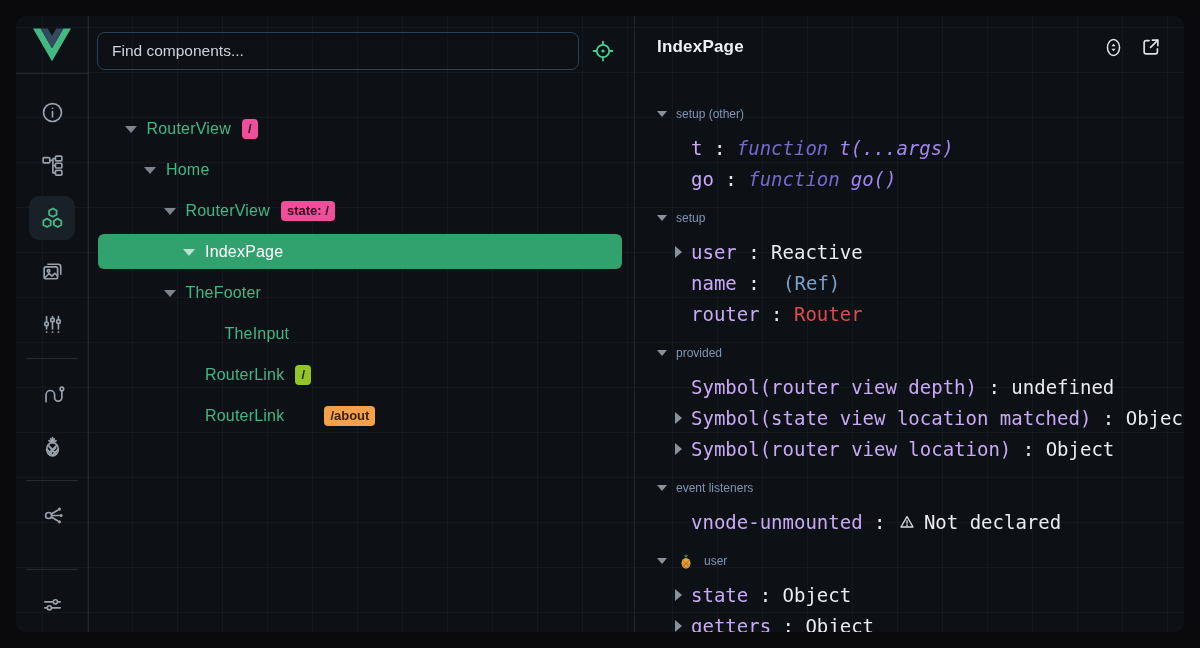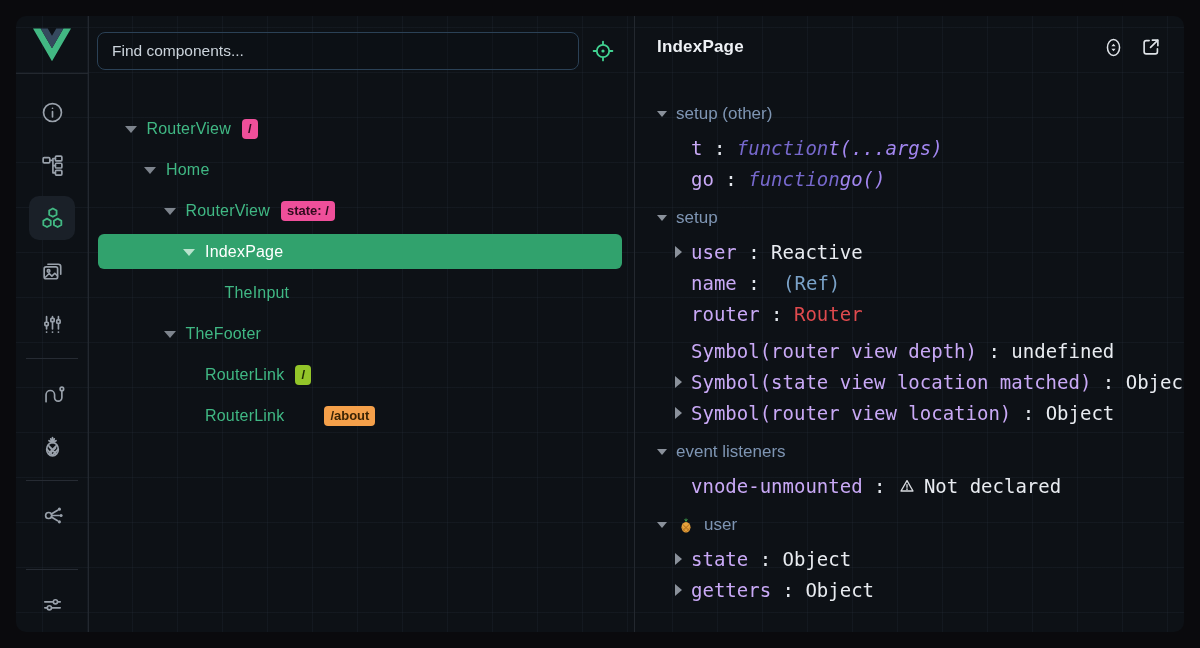--- a/index.html
+++ b/index.html
@@ -50,30 +50,30 @@
   .insp-title{color:#eef1f5;font-size:17px;font-weight:600;letter-spacing:.2px;}
   .hdr-btns{margin-left:auto;display:flex;align-items:center;gap:15px;}
   .hdr-btn{background:transparent;border:none;cursor:pointer;padding:0;display:flex;align-items:center;}
   .insp-body{flex:1;overflow:hidden;padding:18px 0 0 22px;white-space:nowrap;}
   .isec{margin-top:6px;}
   .isec:first-child{margin-top:0;}
   .isec-h{height:36px;display:flex;align-items:center;gap:9px;cursor:pointer;}
   .isec-h .scaret{width:10px;height:8px;position:relative;flex:0 0 10px;}
   .isec-h .scaret:before{content:"";position:absolute;left:0;top:1px;border-left:5.5px solid transparent;
     border-right:5.5px solid transparent;border-top:6.5px solid #8a919b;}
-  .isec-label{color:#7e95b3;font-size:17px;}
+  .isec-label{color:#7e95b3;font-size:12px;}
   .irow{height:31px;display:flex;align-items:center;padding-left:16px;cursor:pointer;
     font-family:"DejaVu Sans Mono",monospace;font-size:19px;}
   .rcaret{width:12px;flex:0 0 12px;margin-right:6px;position:relative;height:12px;}
   .rcaret.right:before{content:"";position:absolute;left:2px;top:0;border-top:6px solid transparent;
     border-bottom:6px solid transparent;border-left:7px solid #8a919b;}
   .ikey{color:#c9a9f6;}
   .isep{color:#e4e8ee;white-space:pre;}
   .vp{color:#e9ecf1;text-align:right;}
-  .vp + .vp{}
+  .vp + .vp{margin-left:11px;}
   .vp.keyword{color:#7668cc;font-style:italic;}
   .vp.signature{color:#a286ef;font-style:italic;}
   .vp.ref{color:#7aa2c8;margin-left:12px;}
   .vp.error{color:#df4a4e;}
   .warn-ic{margin:0 9px 0 2px;display:inline-flex;align-items:center;}
   .pine{display:inline-flex;width:19px;height:19px;align-items:center;justify-content:center;}
 </style>
 </head>
 <body>
 
@@ -213,27 +213,27 @@
         </div>
         <div class="tree-row" style="padding-left: 65.5px;">
           <span class="tcaret down"></span>
           <span class="tlabel">RouterView</span>
           <span class="badge badge-pink">state: /</span>
         </div>
         <div class="tree-row sel" style="padding-left: 85px;">
           <span class="tcaret down"></span>
           <span class="tlabel">IndexPage</span>
         </div>
+        <div class="tree-row" style="padding-left: 65.5px;">
+          <span class="tcaret down"></span>
+          <span class="tlabel">TheFooter</span>
+        </div>
         <div class="tree-row" style="padding-left: 104.5px;">
           <span class="tcaret"></span>
           <span class="tlabel">TheInput</span>
-        </div>
-        <div class="tree-row" style="padding-left: 65.5px;">
-          <span class="tcaret down"></span>
-          <span class="tlabel">TheFooter</span>
         </div>
         <div class="tree-row" style="padding-left: 85px;">
           <span class="tcaret"></span>
           <span class="tlabel">RouterLink</span>
           <span class="badge badge-lime">/</span>
         </div>
         <div class="tree-row" style="padding-left: 85px;">
           <span class="tcaret"></span>
           <span class="tlabel">RouterLink</span>
           <span class="badge badge-orange">/about</span>
@@ -304,20 +304,24 @@
             <span class="vp ref">(Ref)</span>
           </div>
           <div class="irow">
             <span class="rcaret"></span>
             <span class="ikey">router</span>
             <span class="isep"> : </span>
             <span class="vp error">Router</span>
           </div>
         </div>
         <div class="isec">
+          <div class="isec-h">
+            <span class="scaret"></span>
+            <span class="isec-label">provided</span>
+          </div>
           <div class="irow">
             <span class="rcaret"></span>
             <span class="ikey">Symbol(router view depth)</span>
             <span class="isep"> : </span>
             <span class="vp plain">undefined</span>
           </div>
           <div class="irow">
             <span class="rcaret right"></span>
             <span class="ikey">Symbol(state view location matched)</span>
             <span class="isep"> : </span>

